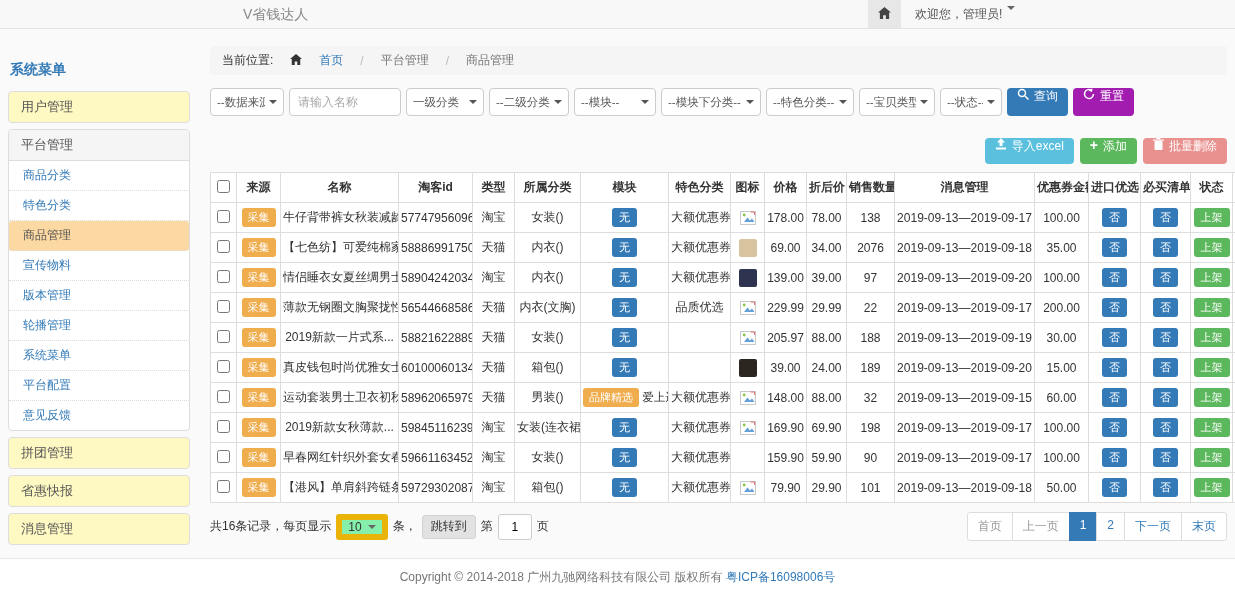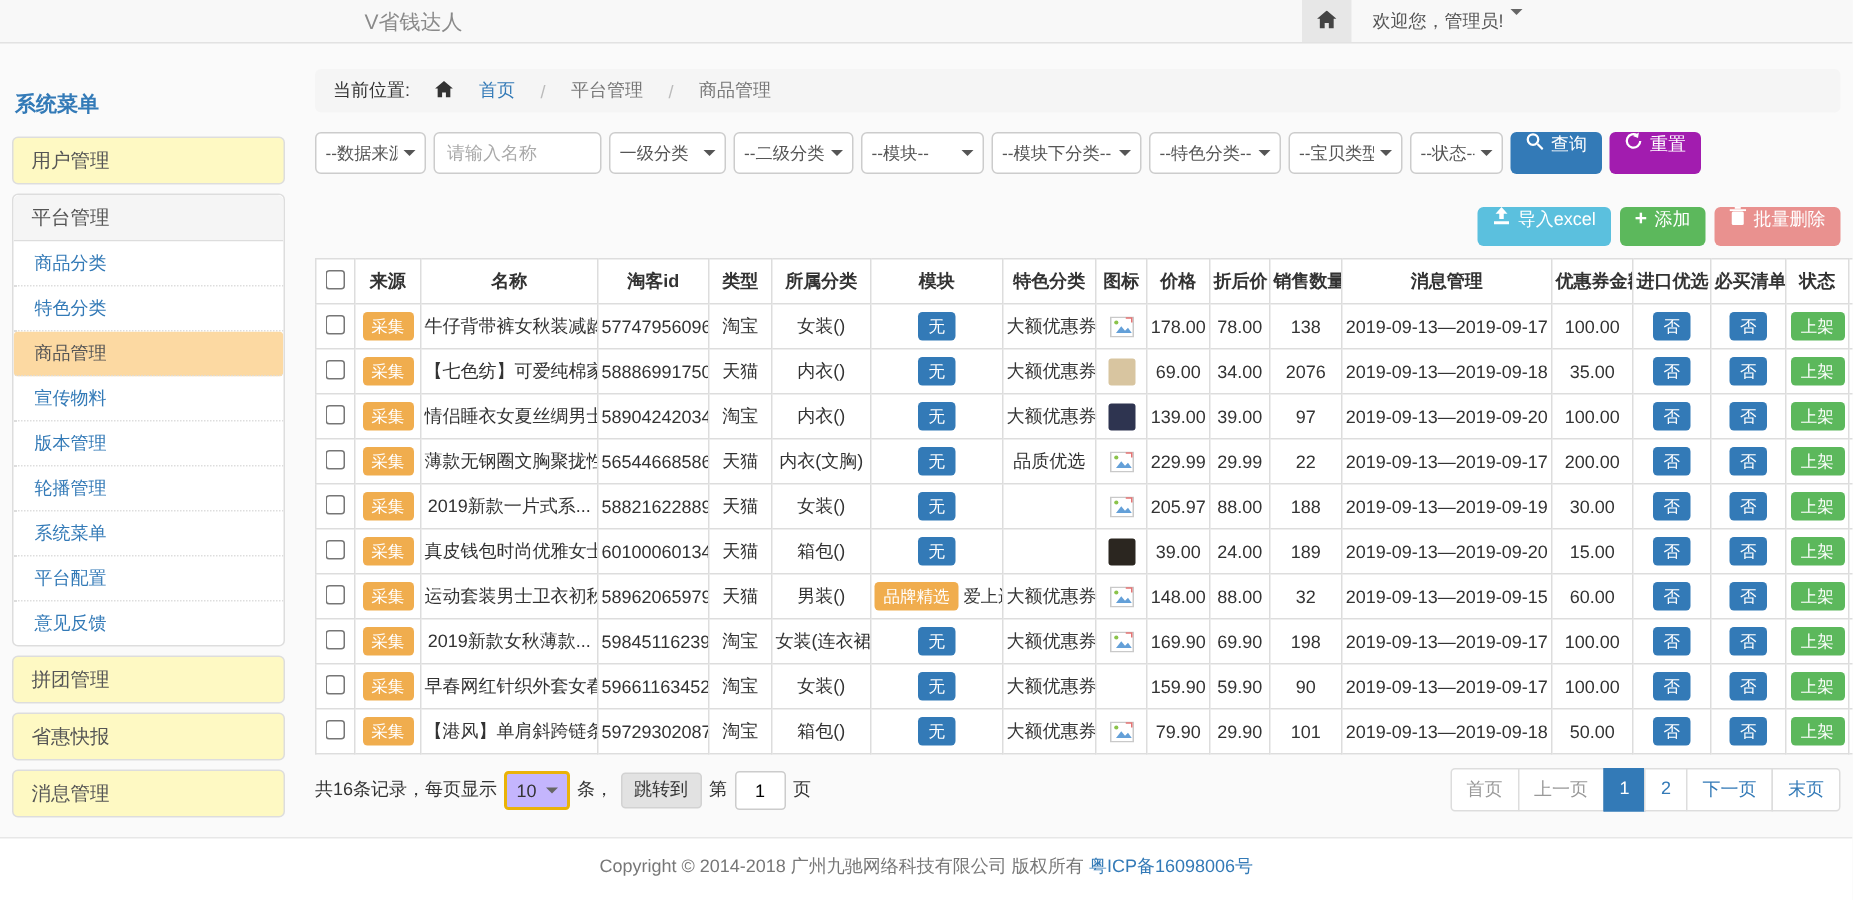--- a/index.html
+++ b/index.html
@@ -73,21 +73,21 @@
   .chip{color:#fff;border-radius:3px;padding:2px 7px;font-size:11px;display:inline-block;cursor:pointer}
   .chip-blue{background:#337ab7}
   .chip-green{background:#5cb85c}
   .module-text{font-size:11.5px}
   .thumb{width:18px;height:18px;border-radius:2px;display:inline-block;vertical-align:middle}
   .broken svg{vertical-align:middle}
 
   
   .pagination-bar{display:flex;justify-content:space-between;align-items:center;margin-top:9px}
   .page-summary{display:flex;align-items:center;gap:5px;color:#333}
-  .pp-select{height:26px;min-width:42px;border:2px solid #eab308;border-radius:3px;background:#c4b5fd;display:inline-flex;align-items:center;gap:6px;padding:0 6px;cursor:pointer}
+  .pp-select{height:26px;min-width:42px;border:6px solid #eab308;border-radius:3px;background:#86efac;display:inline-flex;align-items:center;gap:6px;padding:0 6px;cursor:pointer}
   .jump-btn{background:#e2e2e2;border:1px solid #d2d2d2;border-radius:3px;height:24px;padding:0 8px;color:#333;cursor:pointer;font-family:Liberation Sans, sans-serif;font-size:12px}
   .page-input{width:34px;height:26px;border:1px solid #ccc;border-radius:3px;text-align:center;font-size:12px;font-family:inherit}
   .pager{display:flex}
   .page-btn{border:1px solid #ddd;background:#fff;color:#337ab7;padding:5px 10px;font-size:12px;cursor:pointer;margin-left:-1px;text-decoration:none}
   .page-btn:first-child{border-radius:3px 0 0 3px;margin-left:0}
   .page-btn:last-child{border-radius:0 3px 3px 0}
   .page-btn.active{background:#337ab7;border-color:#337ab7;color:#fff}
   .page-btn.muted{color:#999}
 
   .footer{background:#fff;border-top:1px solid #e7e7e7;text-align:center;padding:10px 0 14px;color:#777;flex:0 0 auto}

